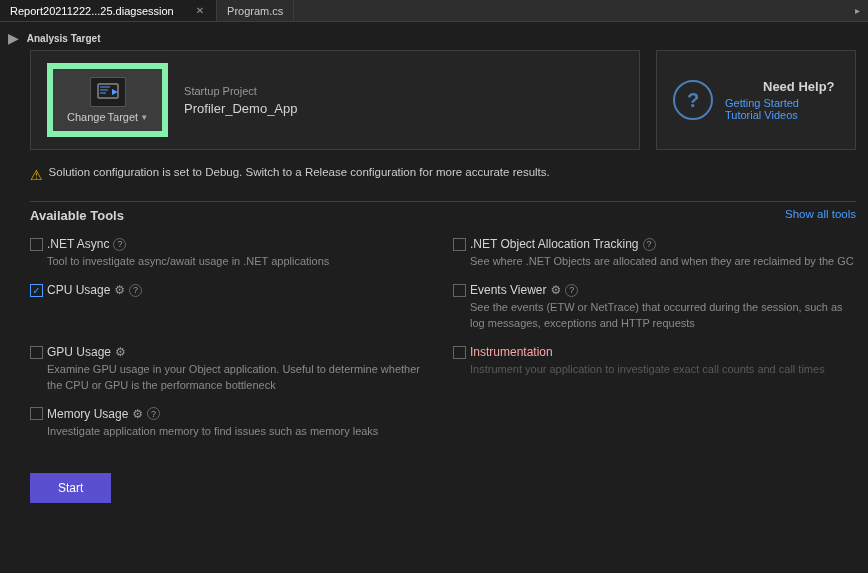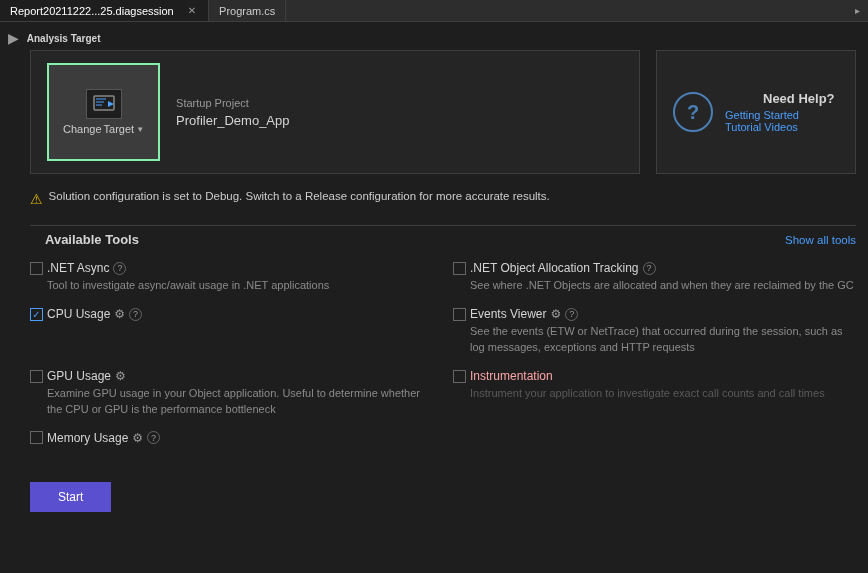--- a/index.html
+++ b/index.html
@@ -29,21 +29,21 @@
     }
     .tab {
       display: flex;
       align-items: center;
       padding: 0 10px;
       font-size: 11px;
       color: #cccccc;
       background: #2d2d2d;
       border-right: 1px solid #3e3e3e;
       cursor: pointer;
-      gap: 12px;
+      gap: 20px;
       height: 100%;
     }
     .tab.active {
       background: #1e1e1e;
       color: #ffffff;
     }
     .tab-close {
       font-size: 10px;
       color: #999;
       cursor: pointer;
@@ -98,22 +98,22 @@
       align-items: center;
       justify-content: space-between;
     }
     .target-left {
       display: flex;
       align-items: center;
       gap: 16px;
     }
     .change-target-btn {
       background: #3c3c3c;
-      border: 2px solid #86efac;
-      padding: 24px 14px;
+      border: 6px solid #86efac;
+      padding: 8px 14px;
       text-align: center;
       cursor: pointer;
       min-width: 80px;
     }
     .change-target-btn-icon {
       display: flex;
       flex-direction: column;
       align-items: center;
       gap: 4px;
     }
@@ -206,25 +206,23 @@
       font-size: 11.5px;
       color: #cccccc;
     }
 
     
     .tools-section {
       margin: 0 12px 8px 30px;
     }
     .tools-header {
       display: flex;
-      align-items: center;
       justify-content: space-between;
       margin-bottom: 10px;
       padding-bottom: 4px;
-      margin-left: 15px;
     }
     .tools-title {
       font-size: 13px;
       font-weight: 600;
       color: #d4d4d4;
     }
     .show-all-link {
       font-size: 11.5px;
       color: #4a9eff;
       cursor: pointer;
@@ -441,20 +439,21 @@
           </div>
           <div class="tool-description disabled">Instrument your application to investigate exact call counts and call times</div>
         </div>
         <div class="tool-item">
           <div class="tool-header">
             <div class="tool-checkbox"></div>
             <span class="tool-name">Memory Usage</span>
             <span class="tool-gear">⚙</span>
             <span class="tool-info" style="border: 1px solid rgb(102, 102, 102); border-radius: 50%; width: 13px; height: 13px; display: inline-flex; align-items: center; justify-content: center; font-size: 9px; cursor: pointer;">?</span>
           </div>
+          <div class="tool-description">Investigate application memory to find issues such as memory leaks</div>
         </div>
         <div></div>
       </div>
   </div>
 
   <div class="start-section">
     <button class="start-btn">Start</button>
   </div>
 
 </div>

